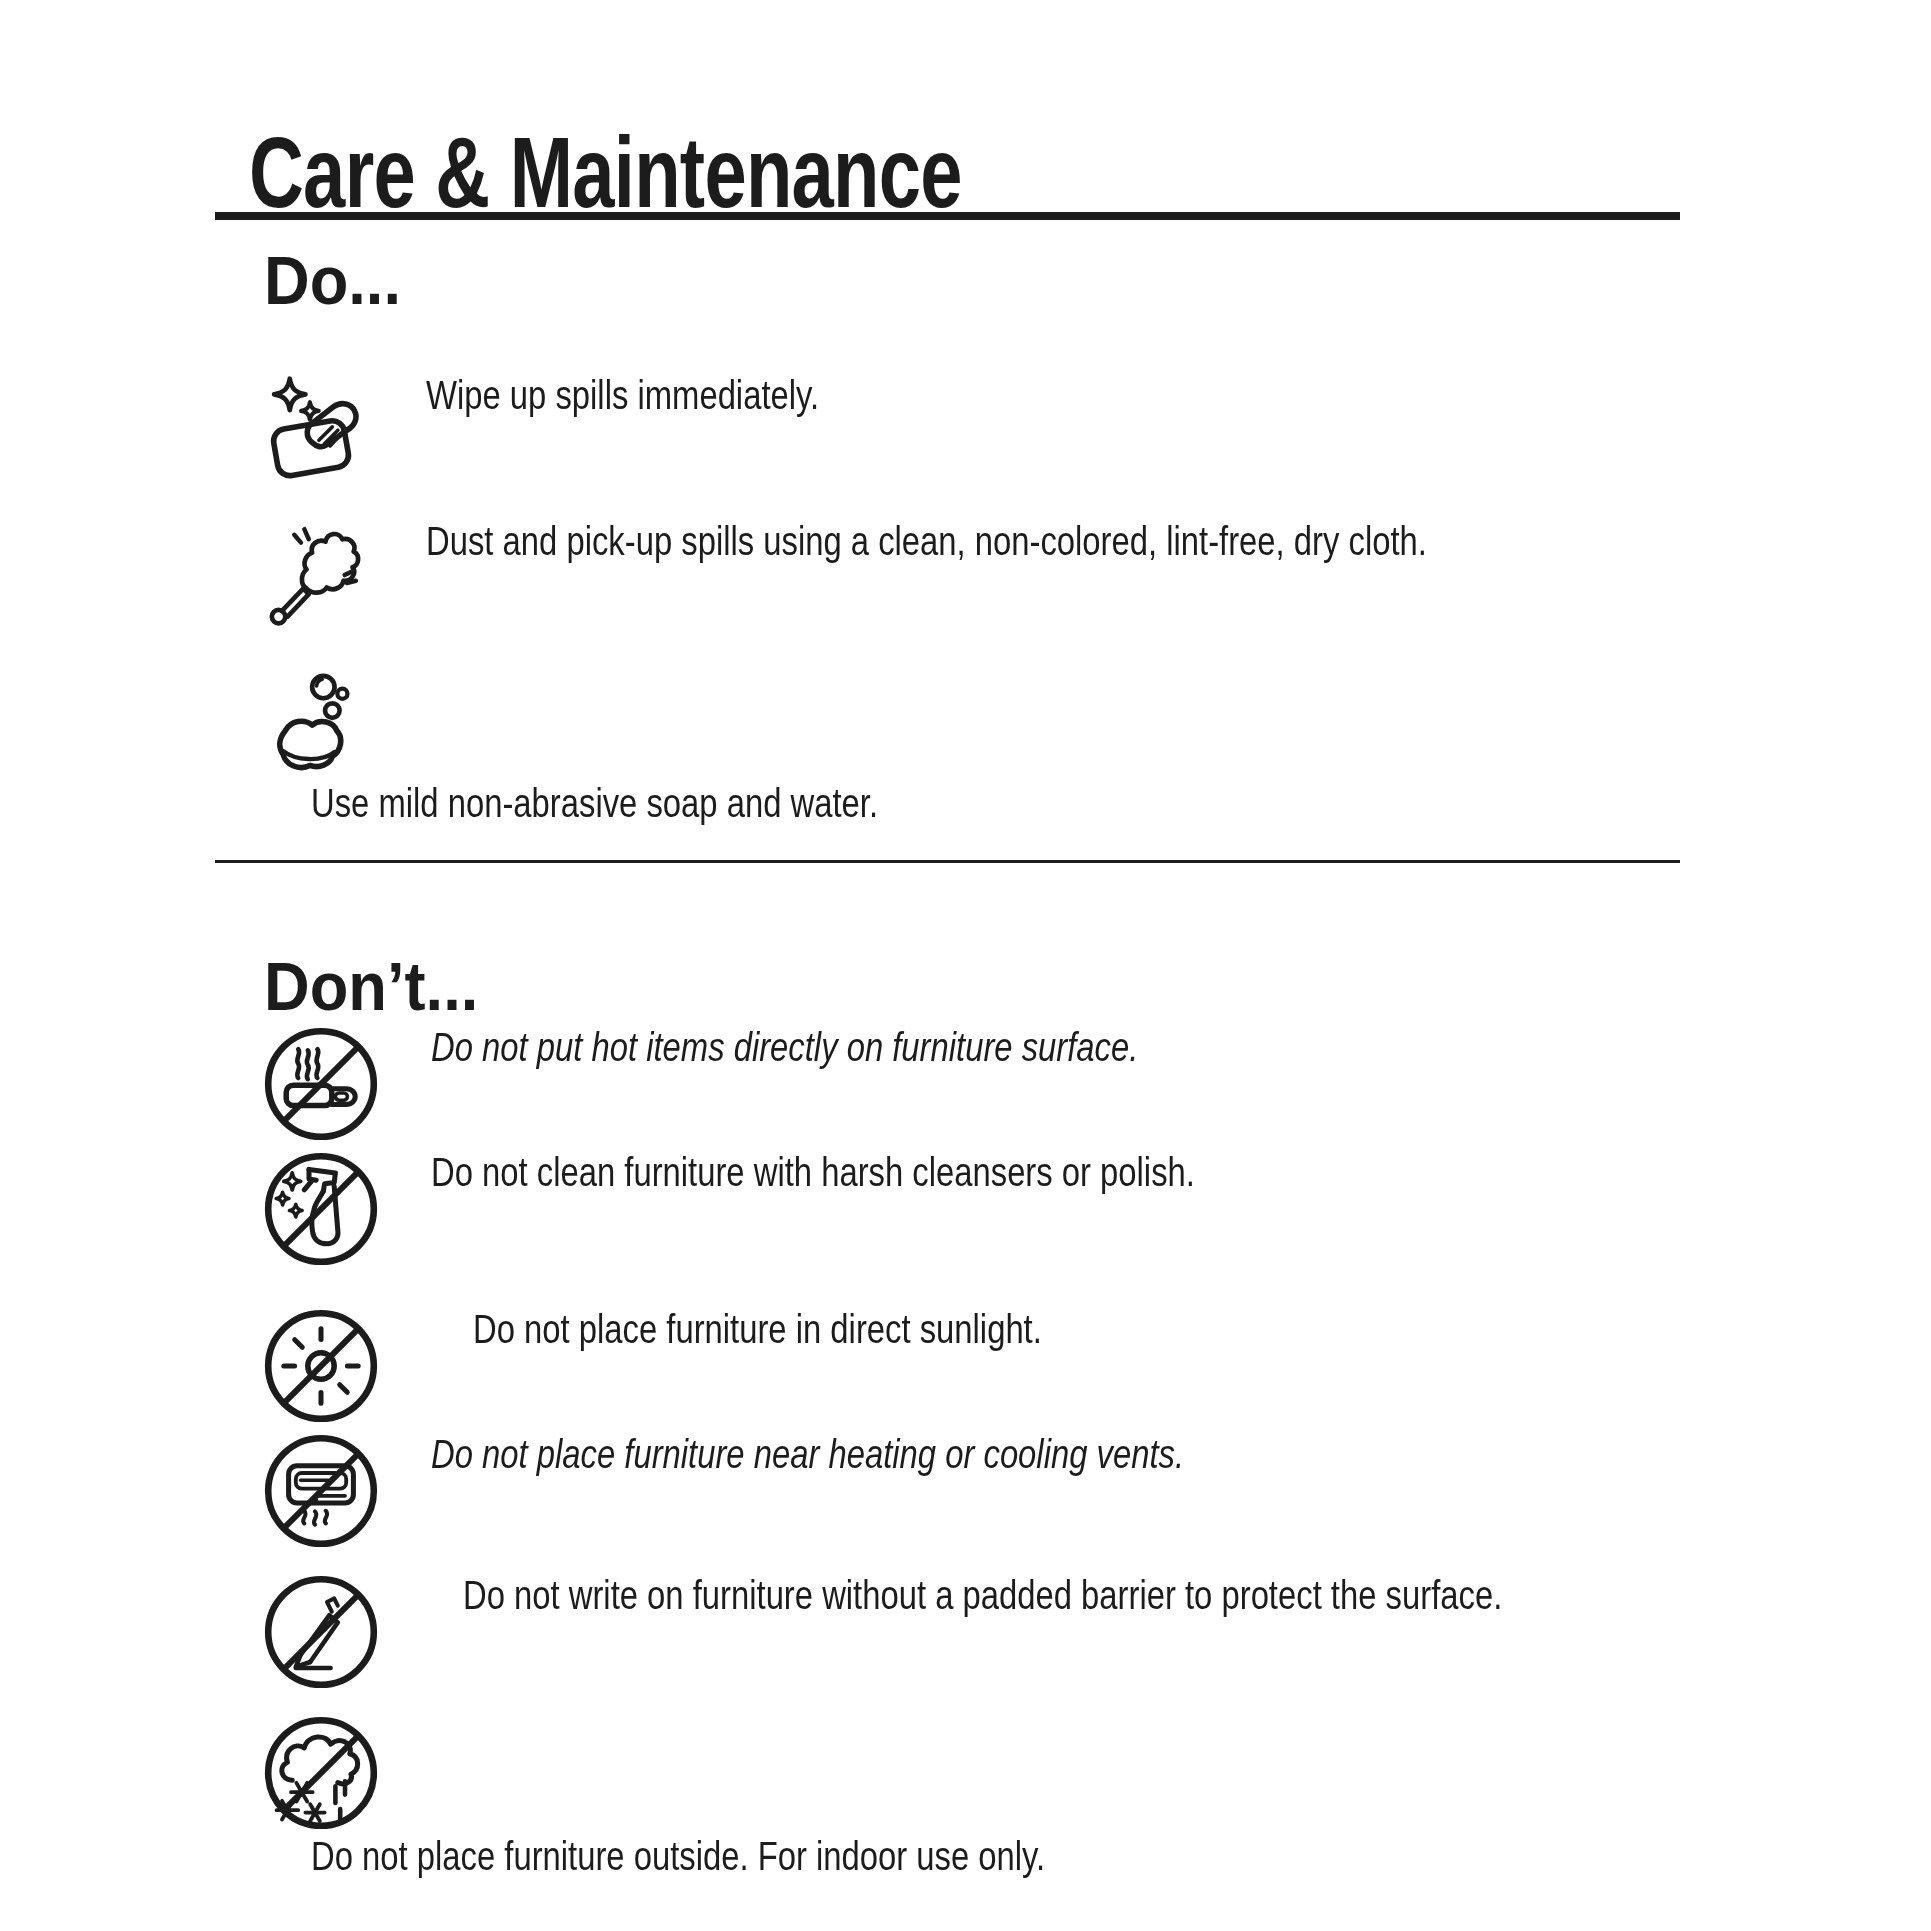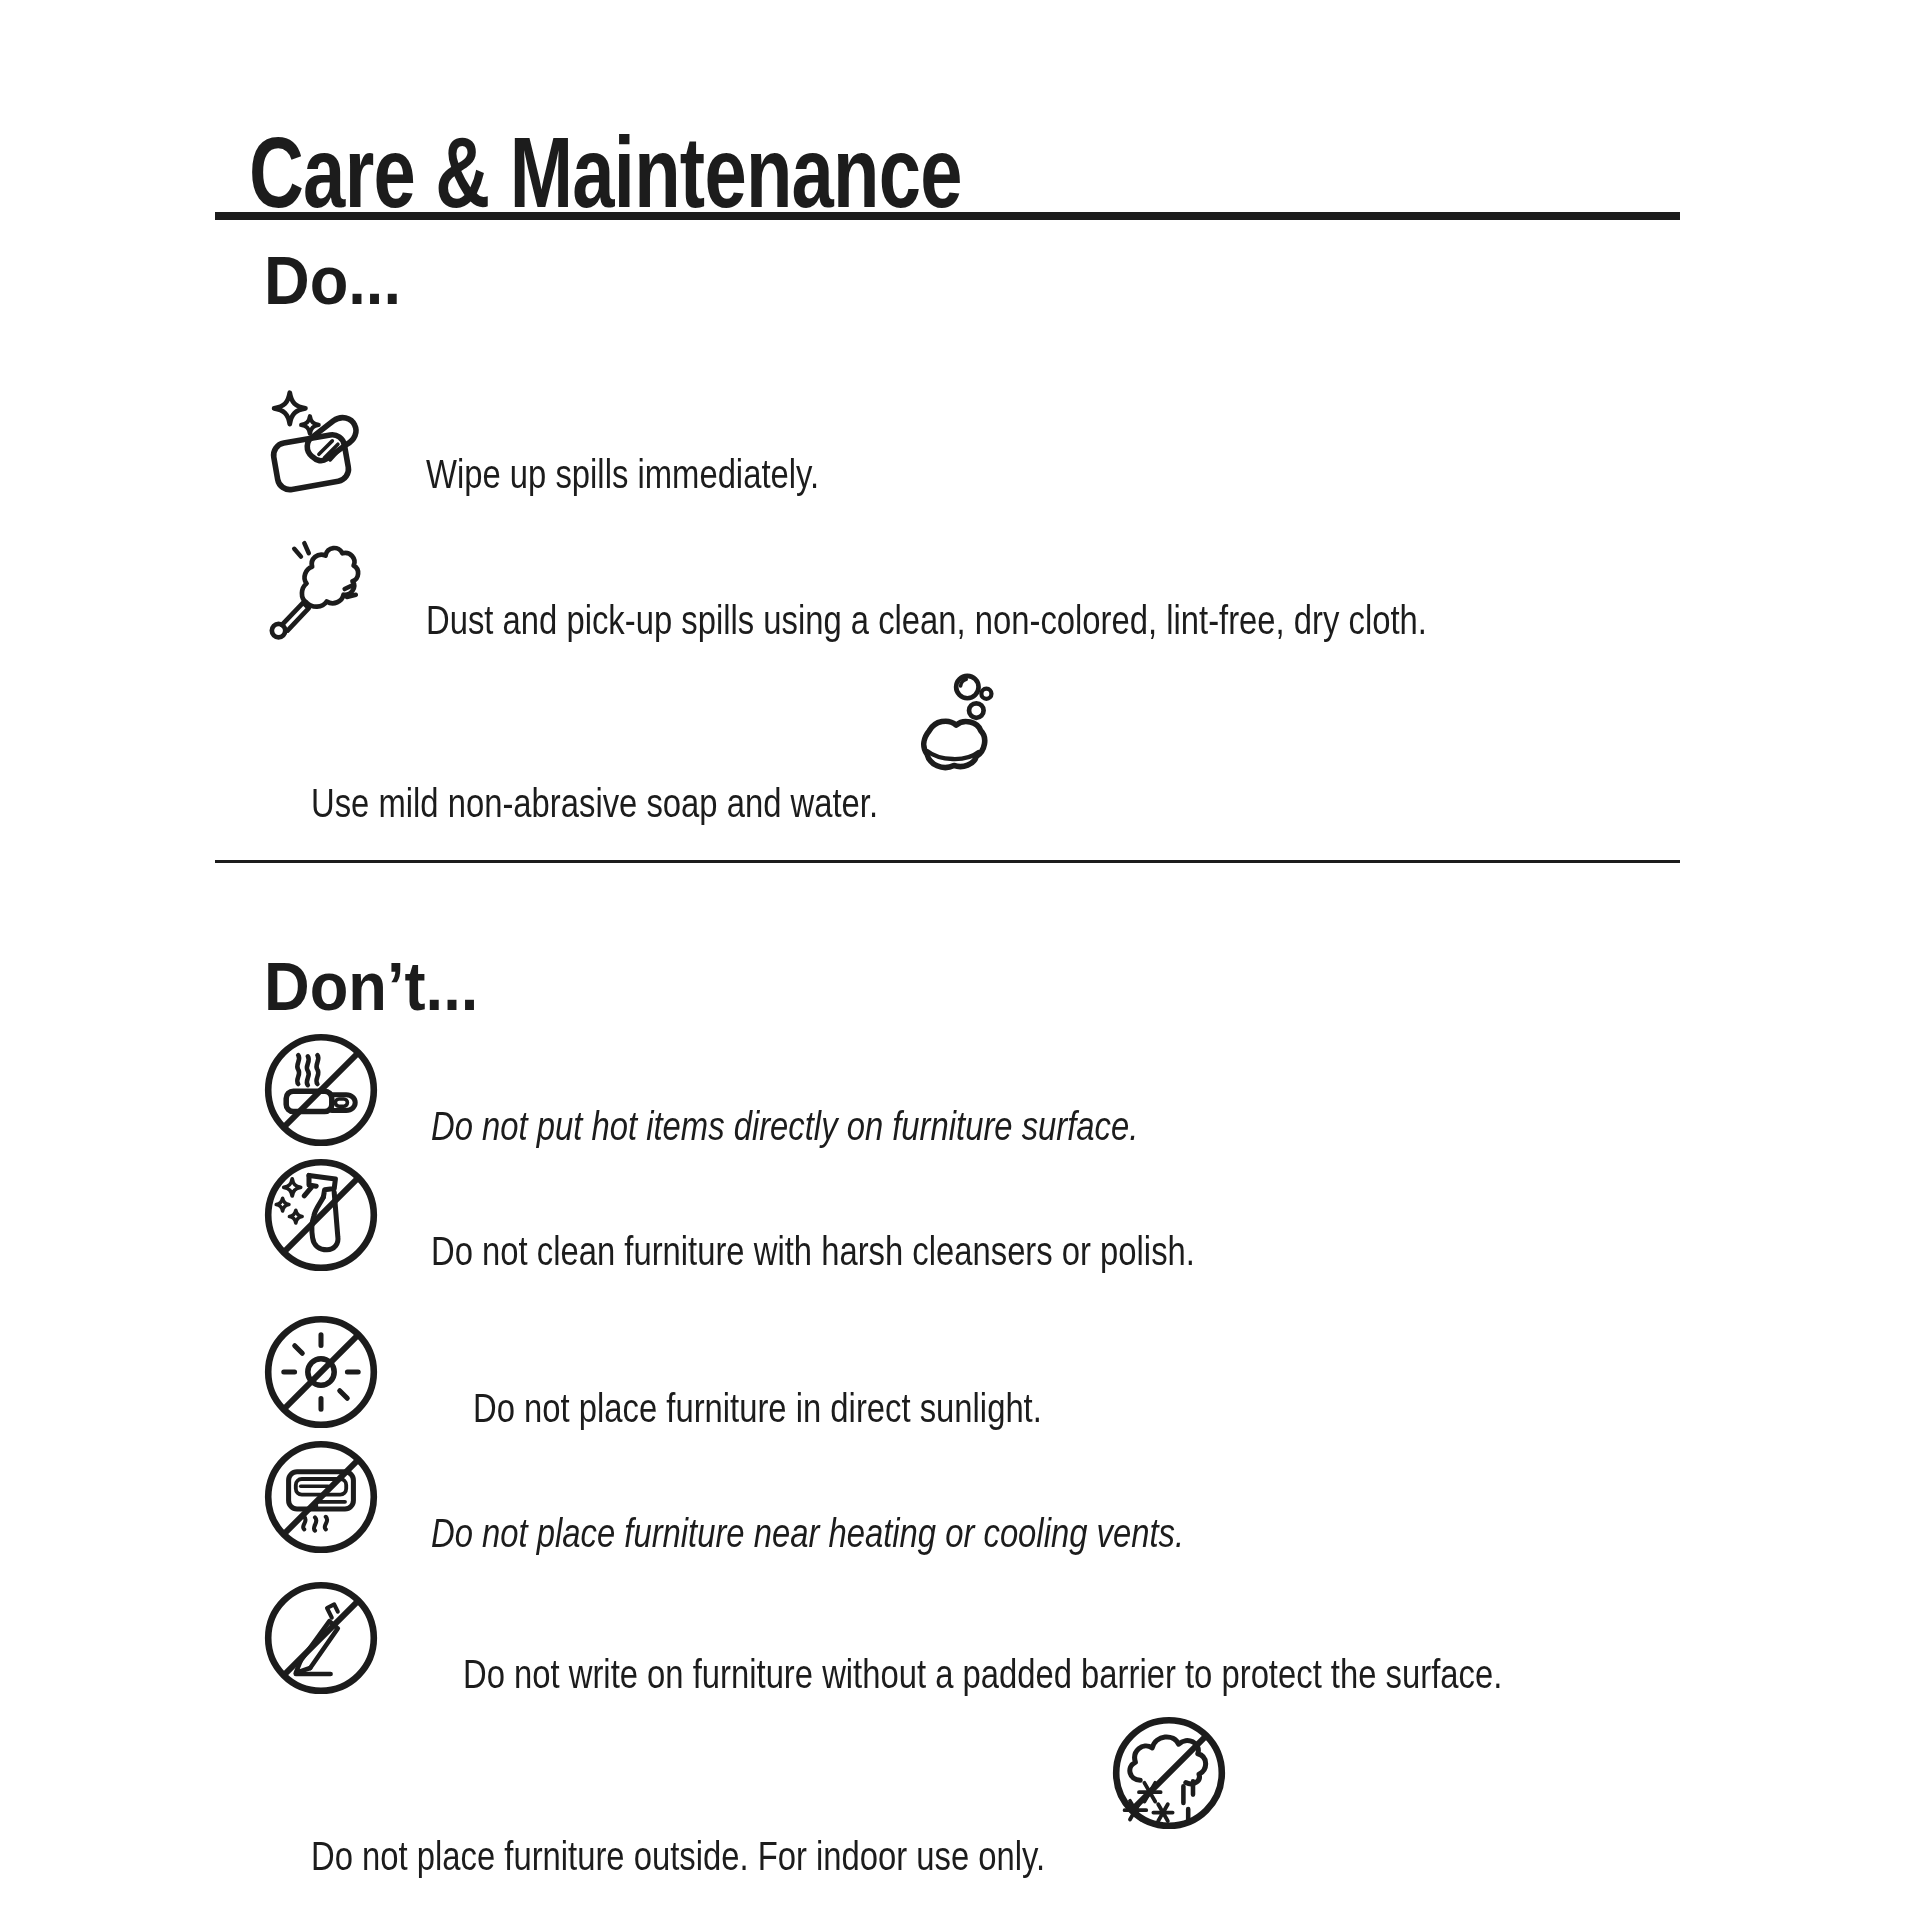--- a/index.html
+++ b/index.html
@@ -22,21 +22,21 @@
 
   .rule { background:#1c1c1c; }
   .rule-thick { left:215px; top:212px; width:1465px; height:7.7px; }
   .rule-thin  { left:215px; top:860px; width:1465px; height:2.9px; }
 
   .heading { font-size:68px; font-weight:bold; line-height:1; }
   .heading > span { display:inline-block; transform:scaleX(0.93); transform-origin:0 0; white-space:nowrap; }
   #do-heading   { left:264px; top:246px; }
   #dont-heading { left:264px; top:952px; }
 
-  .row { left:261px; height:126px; display:flex; align-items:flex-end; }
+  .row { left:261px; height:126px; display:flex; align-items:flex-start; }
   .icon-box { width:120px; height:120px; flex:none; display:flex; align-items:center; justify-content:center; }
   .do-row .icon-box { width:112px; height:112px; margin-left:2.9px; }
   .icon-box svg { width:100%; height:100%; }
 
   .item-text {
     margin-left:50px;
     font-size:41px; line-height:1.15;
     white-space:nowrap;
     display:inline-block; transform:scaleX(0.8); transform-origin:0 50%;
   }

